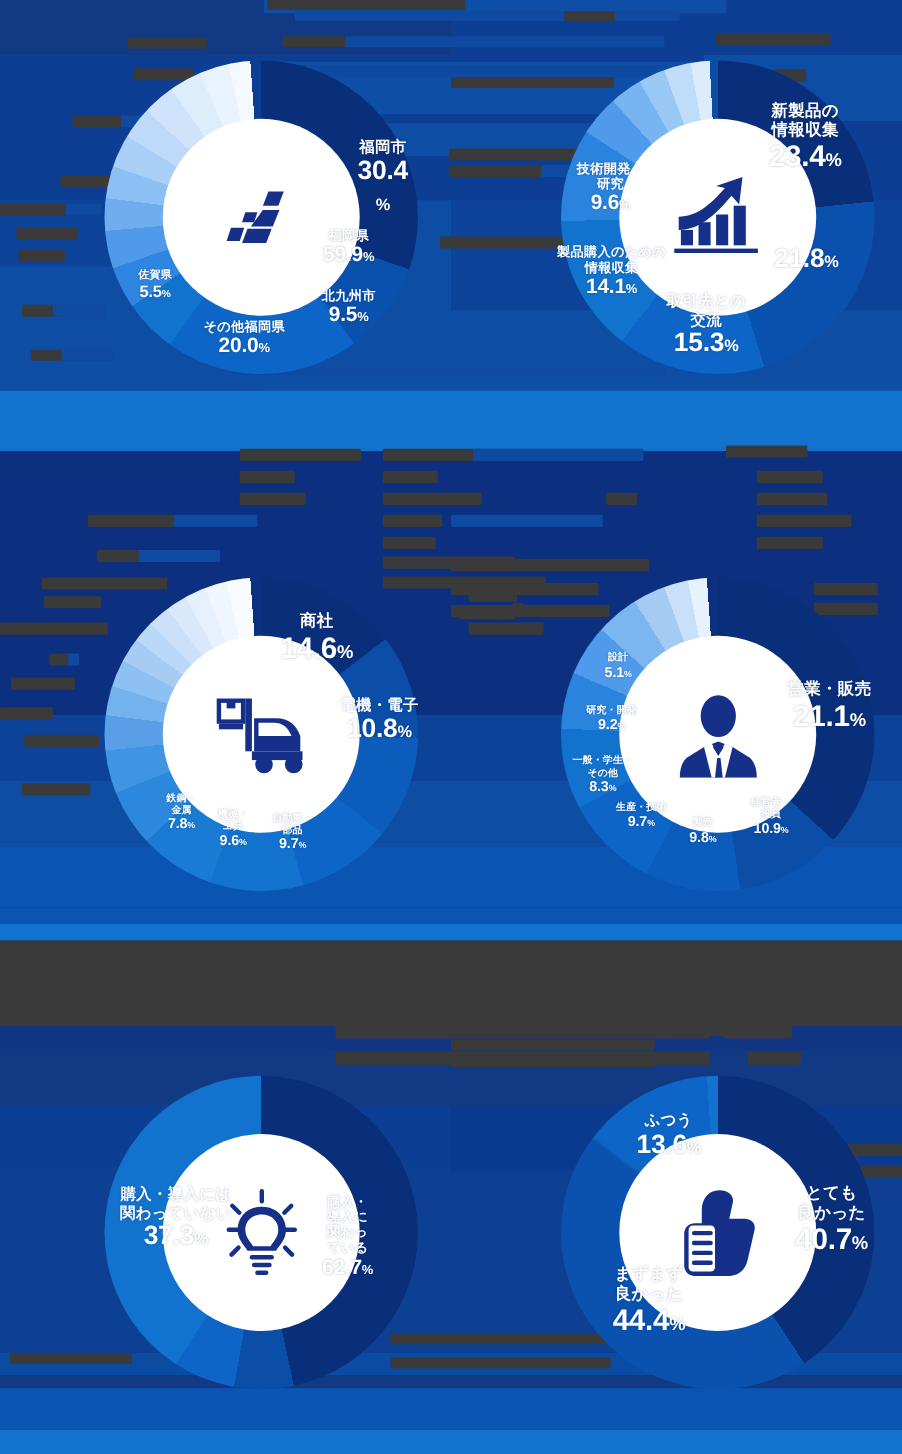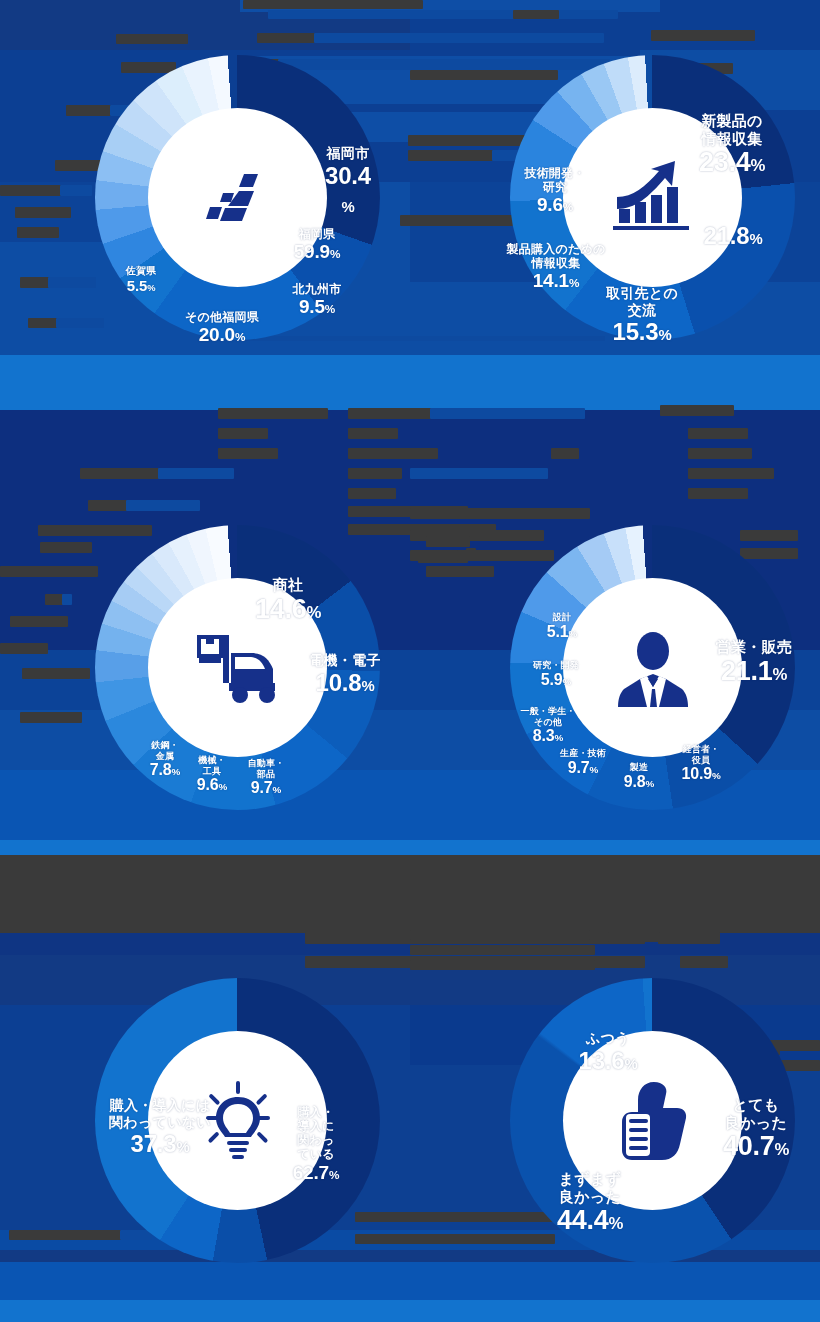--- a/index.html
+++ b/index.html
@@ -42,34 +42,34 @@
   .chart { position:absolute; }
   .pie { position:absolute; border-radius:50%; }
   .hub {
     position:absolute; border-radius:50%; background:#fff;
     display:flex; align-items:center; justify-content:center;
   }
   .hub svg { display:block; }
 
   .lbl { position:absolute; text-align:center; line-height:1.18;
          text-shadow:0 0 2px rgba(4,30,80,.35); }
-  .lbl .t  { display:block; font-weight:bold; letter-spacing:.02em;margin-top:20px; }
+  .lbl .t  { display:block; font-weight:bold; letter-spacing:.02em; }
   .lbl .v  { display:block; font-weight:bold; letter-spacing:-.01em; }
   .lbl .v .pc { font-size:.62em; }
 
   .lbl.sz-xl .t { font-size:15px; }
   .lbl.sz-xl .v { font-size:27px; }
   .lbl.sz-lg .t { font-size:14px; }
   .lbl.sz-lg .v { font-size:24px; }
   .lbl.sz-md .t { font-size:12px; }
   .lbl.sz-md .v { font-size:19px; }
   .lbl.sz-sm .t { font-size:10px; }
   .lbl.sz-sm .v { font-size:15px; }
   .lbl.sz-xs .t { font-size:9px; }
-  .lbl.sz-xs .v { font-size:16px; }
+  .lbl.sz-xs .v { font-size:13px; }
 </style>
 </head>
 <body>
 
 <div id="stage">
 
   <div class="band b1"></div>
   <div class="band b2"></div>
   <div class="band b3"></div>
   <div class="band b4"></div>
@@ -395,21 +395,21 @@
     <span class="t">生産・技術</span>
     <span class="v"><span>9.7</span><span class="pc">%</span></span>
   </div>
   <div class="lbl sz-xs" style="left:512px;top:686px;width:72px;">
     <span class="t" style="white-space:pre-line;">一般・学生・
 その他</span>
     <span class="v"><span>8.3</span><span class="pc">%</span></span>
   </div>
   <div class="lbl sz-xs" style="left:522px;top:640px;width:68px;">
     <span class="t">研究・開発</span>
-    <span class="v"><span>5.9</span><span class="pc">%</span></span>
+    <span class="v"><span>9.2</span><span class="pc">%</span></span>
   </div>
   <div class="lbl sz-xs" style="left:535px;top:592px;width:54px;">
     <span class="t">設計</span>
     <span class="v"><span>5.1</span><span class="pc">%</span></span>
   </div>
 
   <div class="chart" style="left:95px;top:978px;width:285px;height:285px;">
     <div class="pie" style="left:0;top:0;width:285px;height:285px;
       background:conic-gradient(from 0deg,
         #0a2f7a 0deg 168deg,

